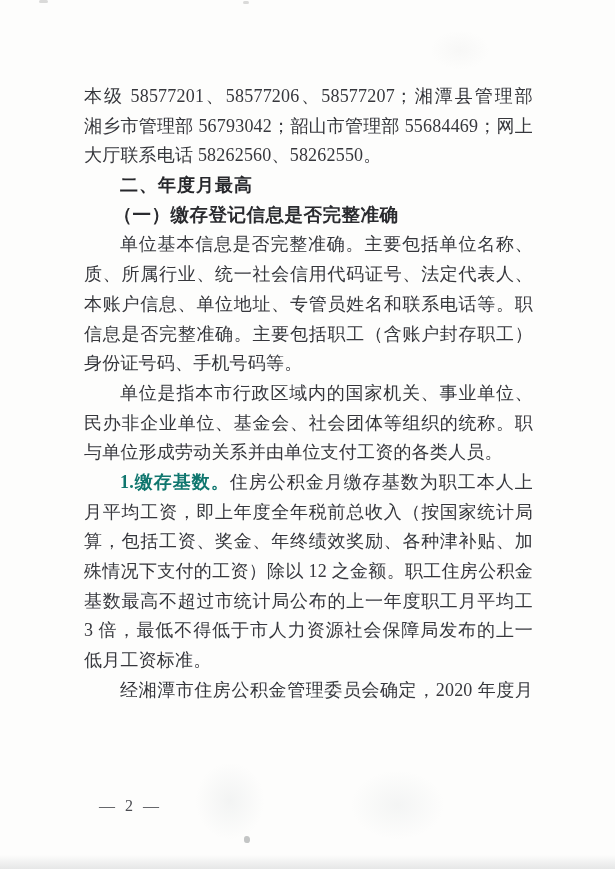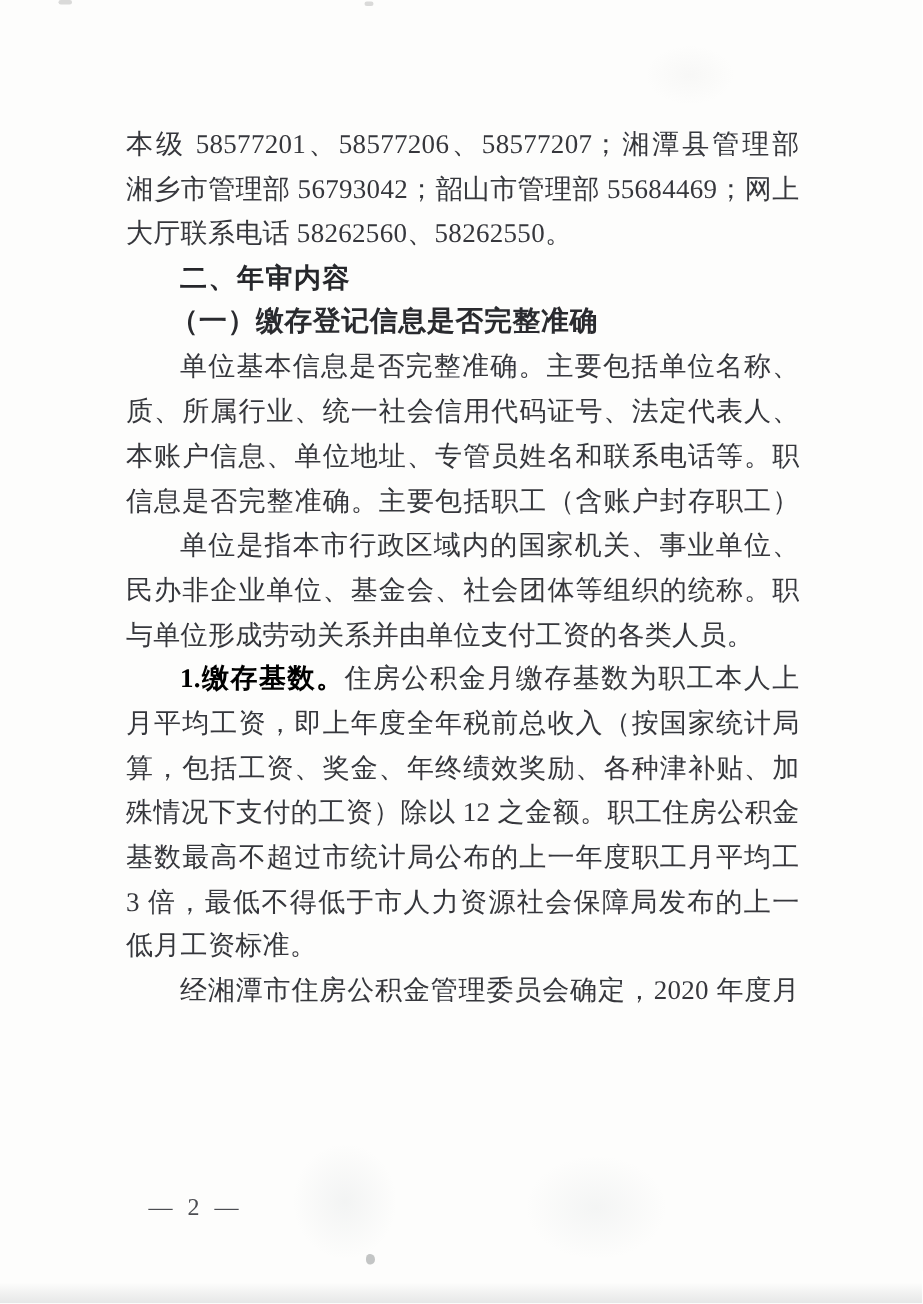--- a/index.html
+++ b/index.html
@@ -41,21 +41,21 @@
     font-size: 18px;
     letter-spacing: 1px;
   }
   .line.h2 {
     font-weight: bold;
     color: #2a2b2f;
     text-indent: 1.6em;
     font-size: 18.5px;
     letter-spacing: 0.5px;
   }
-  .line b { font-weight: bold; color: #000000; }
+  .line b { font-weight: bold; color: #0f766e; }
   .page-number {
     position: absolute;
     left: 99px;
     top: 797px;
     font-size: 16px;
     color: #4c4d52;
     letter-spacing: 3px;
     font-family: "Liberation Serif", "DejaVu Serif", serif;
   }
   
@@ -93,26 +93,27 @@
 <body>
 
 <div class="page">
   <span class="edge-mark m1"></span>
   <span class="edge-mark m2"></span>
 
   <div class="text-block">
       <div class="line stretch">本级 58577201、58577206、58577207；湘潭县管理部 57800070；</div>
       <div class="line stretch">湘乡市管理部 56793042；韶山市管理部 55684469；网上服务</div>
       <div class="line plain">大厅联系电话 58262560、58262550。</div>
-      <div class="line h1">二、年审内容</div>
+      <div class="line h1">二、年度月最高</div>
       <div class="line h2">（一）缴存登记信息是否完整准确</div>
       <div class="line stretch indent">单位基本信息是否完整准确。主要包括单位名称、单位性</div>
       <div class="line stretch">质、所属行业、统一社会信用代码证号、法定代表人、单位基</div>
       <div class="line stretch">本账户信息、单位地址、专管员姓名和联系电话等。职工基本</div>
       <div class="line stretch">信息是否完整准确。主要包括职工（含账户封存职工）姓名、</div>
+      <div class="line plain">身份证号码、手机号码等。</div>
       <div class="line stretch indent">单位是指本市行政区域内的国家机关、事业单位、企业、</div>
       <div class="line stretch">民办非企业单位、基金会、社会团体等组织的统称。职工是指</div>
       <div class="line plain">与单位形成劳动关系并由单位支付工资的各类人员。</div>
       <div class="line stretch indent"><b>1.缴存基数。</b>住房公积金月缴存基数为职工本人上一年度</div>
       <div class="line stretch">月平均工资，即上年度全年税前总收入（按国家统计局规定计</div>
       <div class="line stretch">算，包括工资、奖金、年终绩效奖励、各种津补贴、加班及特</div>
       <div class="line stretch">殊情况下支付的工资）除以 12 之金额。职工住房公积金缴存</div>
       <div class="line stretch">基数最高不超过市统计局公布的上一年度职工月平均工资的</div>
       <div class="line stretch">3 倍，最低不得低于市人力资源社会保障局发布的上一年度最</div>
       <div class="line plain">低月工资标准。</div>

